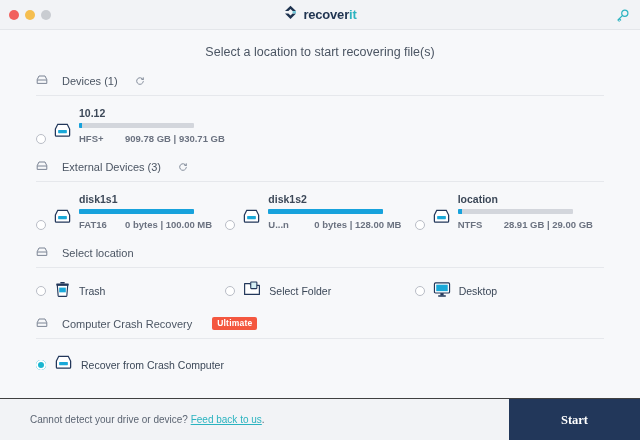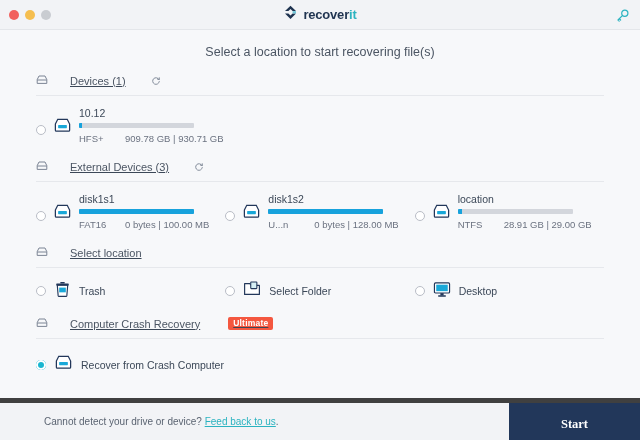--- a/index.html
+++ b/index.html
@@ -81,24 +81,23 @@
   .page-title {
     text-align: center;
     font-size: 12.5px;
     color: #4b5563;
     padding: 15px 0 13px 0;
   }
 
   .section-head {
     display: flex;
     align-items: center;
-    gap: 22px;
+    gap: 14px;
     height: 17px;
     margin-bottom: 0;
-    text-decoration: underline;
   }
   .section-head .label {
     font-size: 11px;
     color: #4b5563;
   }
   .refresh-btn {
     cursor: pointer;
     display: flex;
     align-items: center;
     margin-left: 3px;
@@ -119,23 +118,24 @@
     margin: 6px 0 0 0;
   }
 
   
   .row {
     display: flex;
     padding-top: 10px;
   }
   .cell {
     display: flex;
-    align-items: center;
+    align-items: flex-end;
     gap: 7px;
     width: 204px;
+    font-weight: bold;
   }
   .radio {
     width: 10px; height: 10px;
     border-radius: 50%;
     border: 1px solid #b9bdc6;
     background: #ffffff;
     margin-top: 9px;
     flex: 0 0 10px;
     cursor: pointer;
   }
@@ -194,25 +194,25 @@
   .crash-cell .radio { margin-top: 0; }
   .crash-label { font-size: 10.5px; color: #3c4858; }
 
   .sec-spacer { height: 14px; }
   .sec-spacer-sm { height: 11px; }
 
   
   .footer {
     flex: 0 0 42px;
     background: #f2f3f6;
-    border-top: 5px solid #404040;
+    border-top: 1px solid #404040;
     display: flex;
     align-items: center;
     justify-content: space-between;
-    padding-left: 44px;
+    padding-left: 30px;
     position: relative;
   }
   .footer-note {
     font-size: 10px;
     color: #5b6472;
   }
   .footer-note a {
     color: #2bb3c0;
     text-decoration: underline;
     cursor: pointer;

